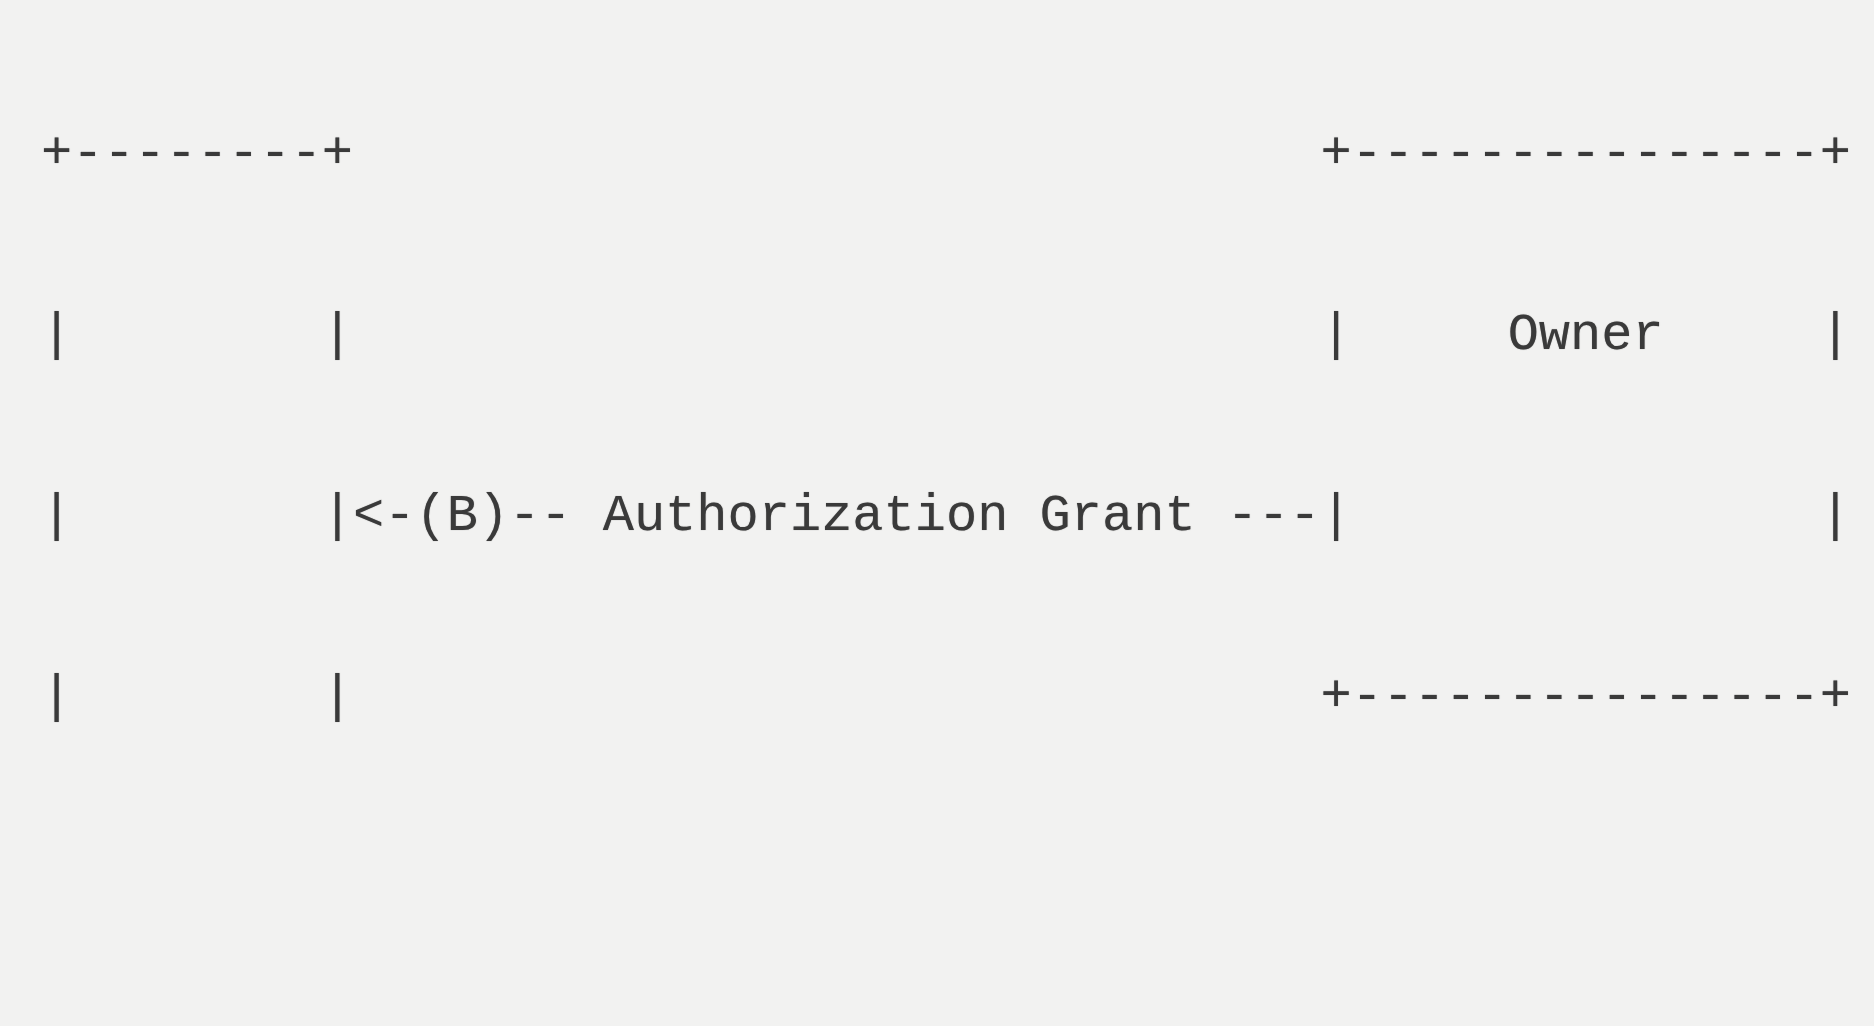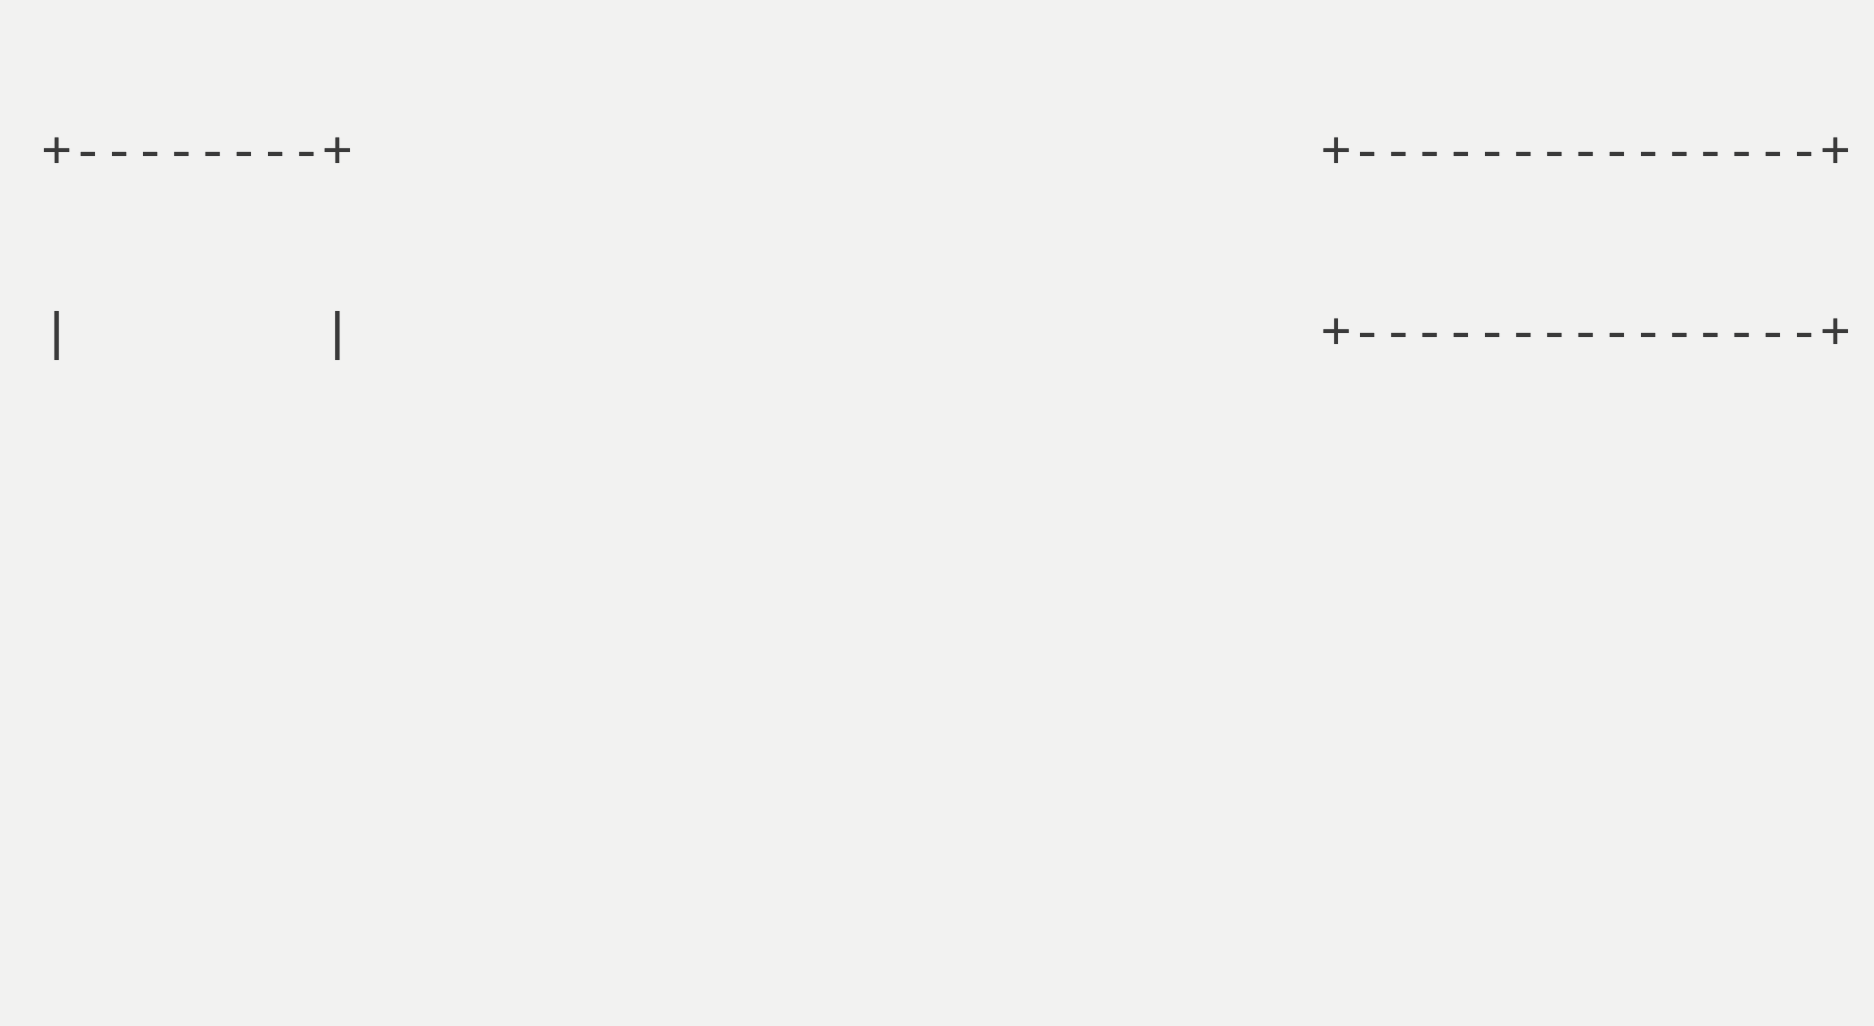--- a/index.html
+++ b/index.html
@@ -30,20 +30,22 @@
   .ascii-line {
     height: 60.353px;
     white-space: pre;
   }
 </style>
 </head>
 <body style="background: rgb(242, 242, 241);">
 
 <div class="ascii-diagram" style="color: rgb(58, 58, 58);">
   <div class="ascii-line">+--------+                               +---------------+</div>
+  <div class="ascii-line">|        |                               |     Owner     |</div>
+  <div class="ascii-line">|        |&lt;-(B)-- Authorization Grant ---|               |</div>
   <div class="ascii-line">|        |                               +---------------+</div>
   
   
   
   
   
   
   
   
   

